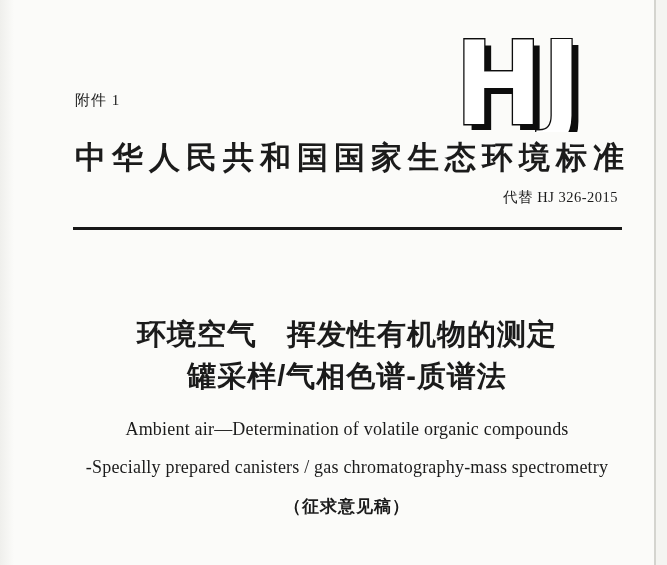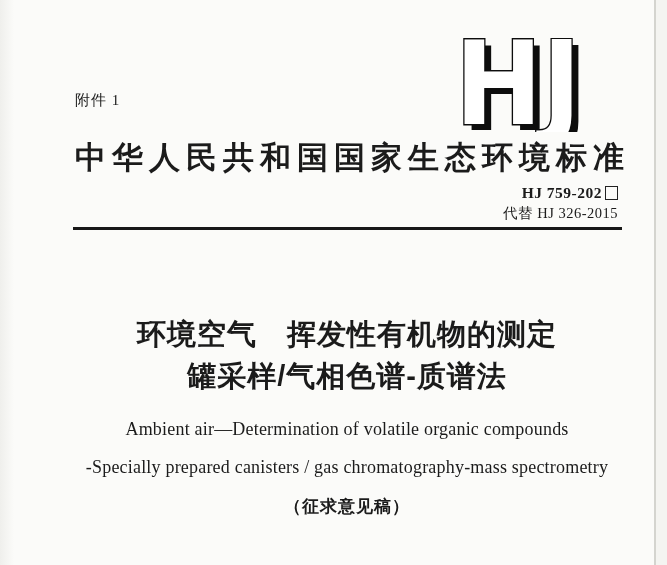--- a/index.html
+++ b/index.html
@@ -94,24 +94,20 @@
   <div class="attachment">附件 1</div>
 
   <svg class="hj-logo" viewBox="0 0 140 94" aria-hidden="true">
     <text x="10" y="92" fill="#0d0d0d" textLength="126" lengthAdjust="spacingAndGlyphs">HJ</text>
     <text x="3" y="86" fill="#ffffff" stroke="#0d0d0d" stroke-width="3" paint-order="stroke" textLength="126" lengthAdjust="spacingAndGlyphs">HJ</text>
   </svg>
 
   <div class="authority">中华人民共和国国家生态环境标准</div>
 
   <div class="designation">
-    <div class="code">
-      <span>HJ 759-202</span>
-        <span class="year-box"></span>
-    </div>
     <div class="replaces">代替 HJ  326-2015</div>
   </div>
 
   <div class="rule"></div>
 
   <div class="center-col">
     <div class="title-cn l1">环境空气　挥发性有机物的测定</div>
     <div class="title-cn l2">罐采样/气相色谱-质谱法</div>
     <div class="title-en l1">Ambient air—Determination of volatile organic compounds</div>
     <div class="title-en l2">-Specially prepared canisters / gas chromatography-mass spectrometry</div>

